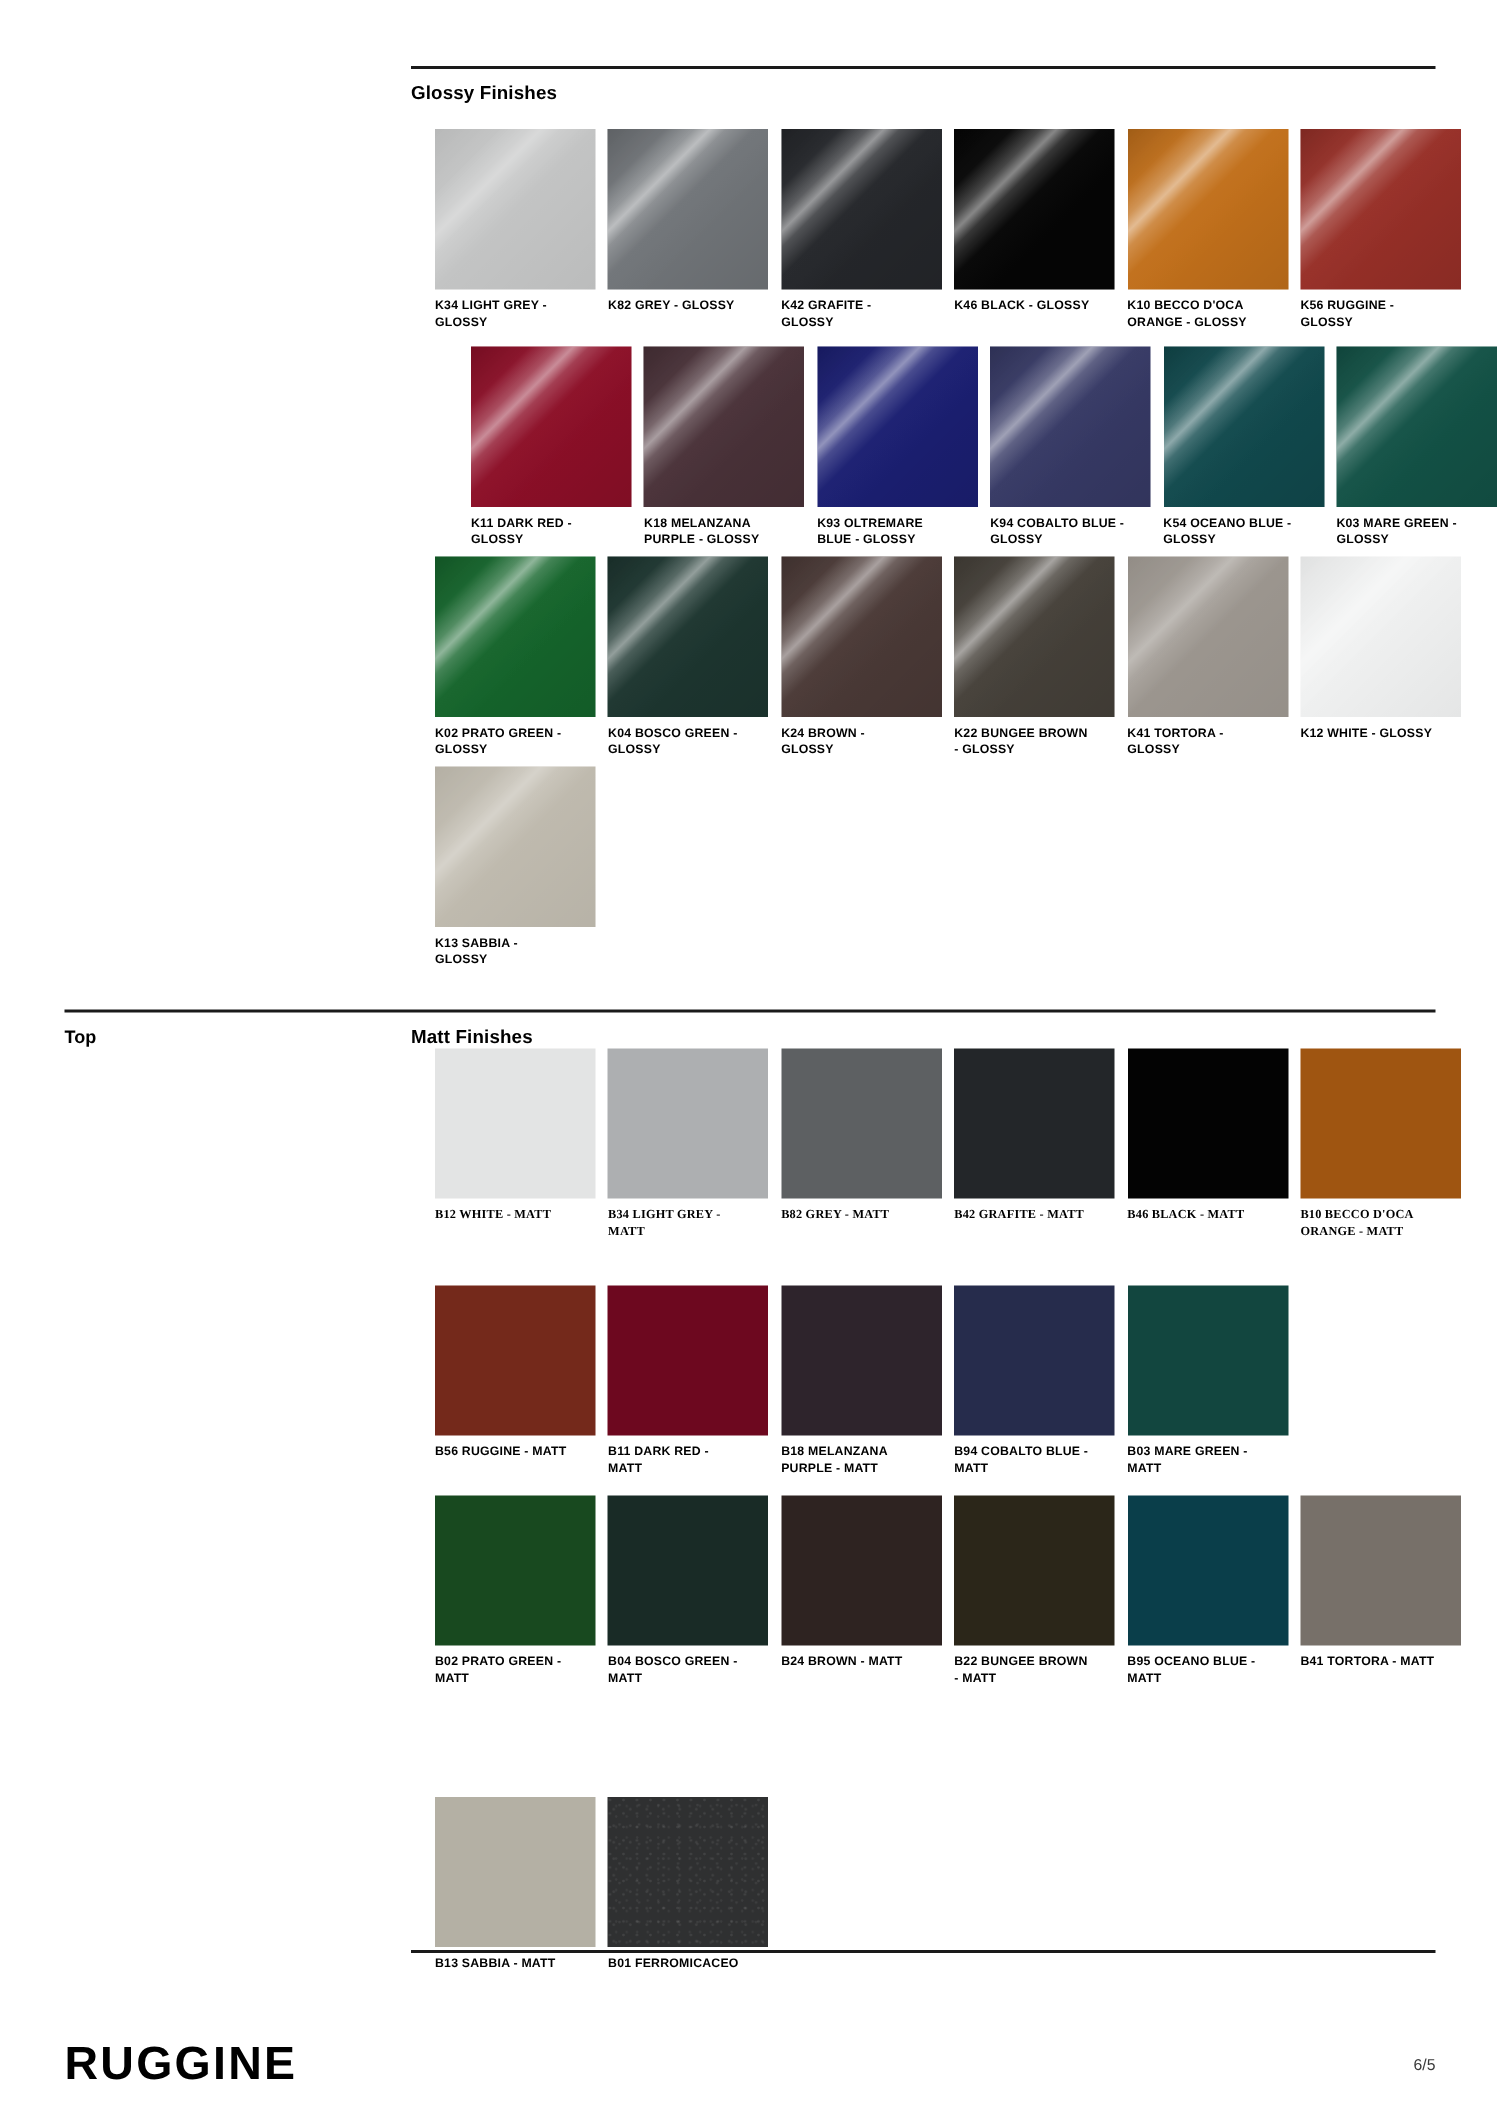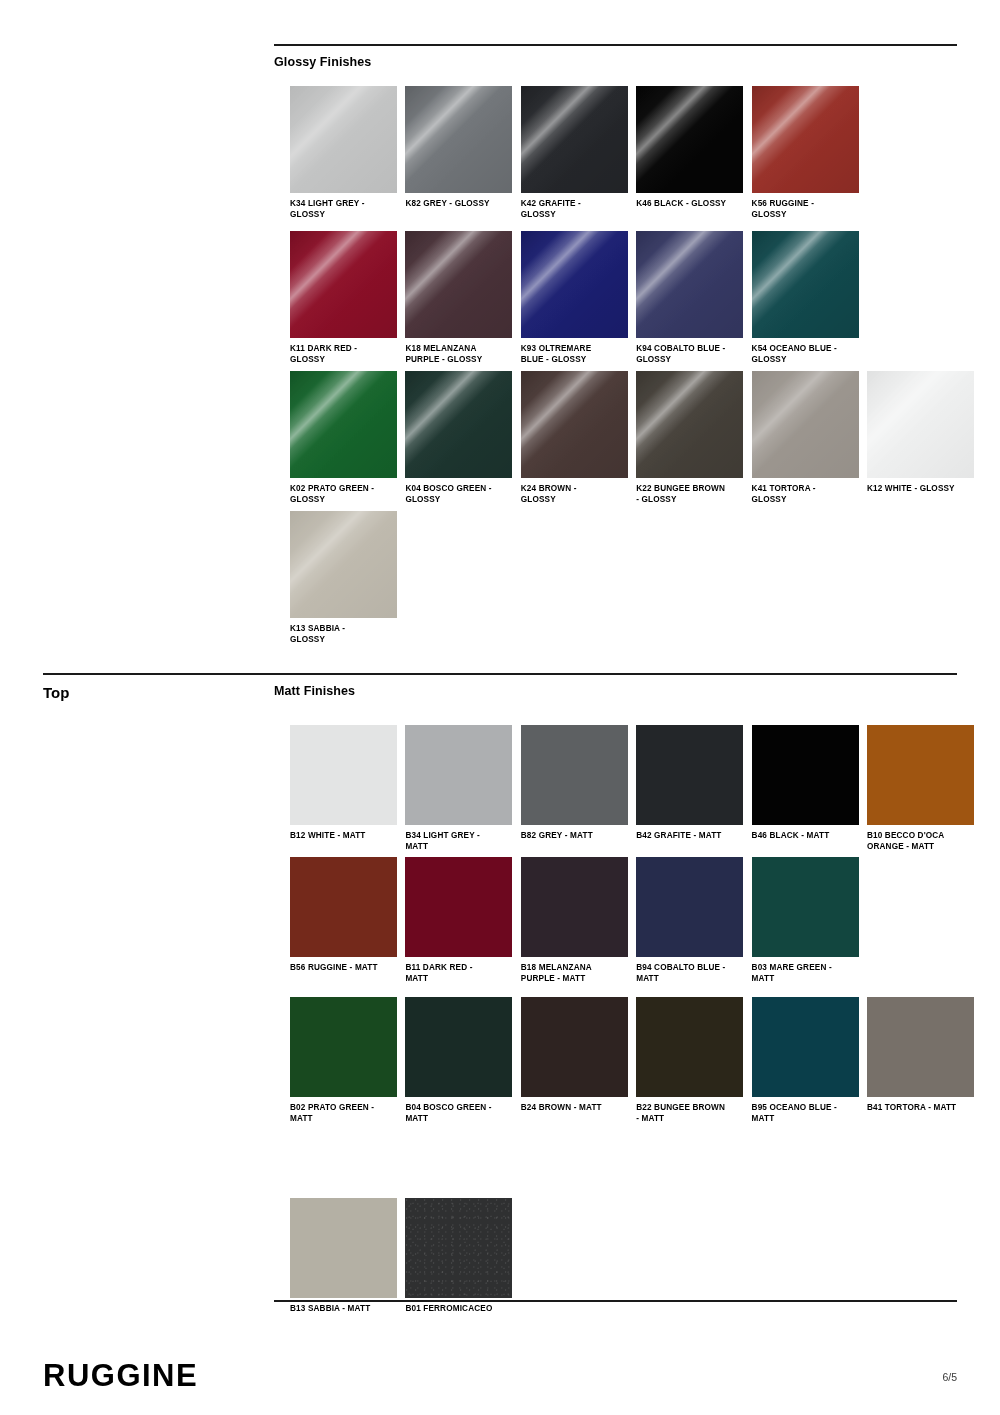--- a/index.html
+++ b/index.html
@@ -44,21 +44,21 @@
   .section-head {
     position: absolute;
     font-size: 12.5px;
     font-weight: bold;
     letter-spacing: 0.1px;
     color: #000;
   }
   .side-label {
     position: absolute;
     left: 43px;
-    font-size: 15px;
+    font-size: 12px;
     font-weight: bold;
     color: #000;
   }
 
   
   .grid {
     position: absolute;
     left: 274px;
     width: 684px;
     display: grid;
@@ -192,45 +192,53 @@
     </div>
     <div class="cell">
       <span class="chip glossy" style="background-color:#25272b;"></span>
       <div class="chip-label">K42 GRAFITE - GLOSSY</div>
     </div>
     <div class="cell">
       <span class="chip glossy" style="background-color:#050505;"></span>
       <div class="chip-label">K46 BLACK - GLOSSY</div>
     </div>
     <div class="cell">
+      <span class="chip glossy" style="background-color:#c4711b;"></span>
+      <div class="chip-label">K10 BECCO D'OCA ORANGE - GLOSSY</div>
+    </div>
+    <div class="cell">
       <span class="chip glossy" style="background-color:#993028;"></span>
       <div class="chip-label">K56 RUGGINE - GLOSSY</div>
     </div>
   </div>
 
-  <div class="grid" style="top:231px;">
+  <div class="grid" style="top:231px;margin-left:24px;">
     <div class="cell">
       <span class="chip glossy" style="background-color:#8e0f28;"></span>
       <div class="chip-label">K11 DARK RED - GLOSSY</div>
     </div>
     <div class="cell">
       <span class="chip glossy" style="background-color:#4a3239;"></span>
       <div class="chip-label">K18 MELANZANA PURPLE - GLOSSY</div>
     </div>
     <div class="cell">
       <span class="chip glossy" style="background-color:#1b1f73;"></span>
       <div class="chip-label">K93 OLTREMARE BLUE - GLOSSY</div>
     </div>
     <div class="cell">
       <span class="chip glossy" style="background-color:#373a66;"></span>
       <div class="chip-label">K94 COBALTO BLUE - GLOSSY</div>
     </div>
     <div class="cell">
       <span class="chip glossy" style="background-color:#114a4e;"></span>
       <div class="chip-label">K54 OCEANO BLUE - GLOSSY</div>
+    </div>
+    <div class="cell">
+      <span class="chip glossy" style="background-color:#135347;"></span>
+      <div class="chip-label">K03 MARE GREEN - GLOSSY</div>
     </div>
   </div>
 
   <div class="grid" style="top:371px;">
     <div class="cell">
       <span class="chip glossy" style="background-color:#15662c;"></span>
       <div class="chip-label">K02 PRATO GREEN - GLOSSY</div>
     </div>
     <div class="cell">
       <span class="chip glossy" style="background-color:#1d3630;"></span>
@@ -258,21 +266,21 @@
     <div class="cell">
       <span class="chip glossy light" style="background-color:#c1bcb0;"></span>
       <div class="chip-label">K13 SABBIA - GLOSSY</div>
     </div>
   </div>
 
   <div class="rule-full" style="top:673px;"></div>
   <div class="side-label" style="top:684px;">Top</div>
   <div class="section-head" style="left:274px; top:684px;">Matt Finishes</div>
 
-  <div class="grid" style="top:725px;">
+  <div class="grid" style="top:699px;font-family:Liberation Serif, serif;">
     <div class="cell">
       <span class="chip matt" style="background-color:#e3e4e4;"></span>
       <div class="chip-label">B12 WHITE - MATT</div>
     </div>
     <div class="cell">
       <span class="chip matt" style="background-color:#adafb1;"></span>
       <div class="chip-label">B34 LIGHT GREY - MATT</div>
     </div>
     <div class="cell">
       <span class="chip matt" style="background-color:#5d6062;"></span>

